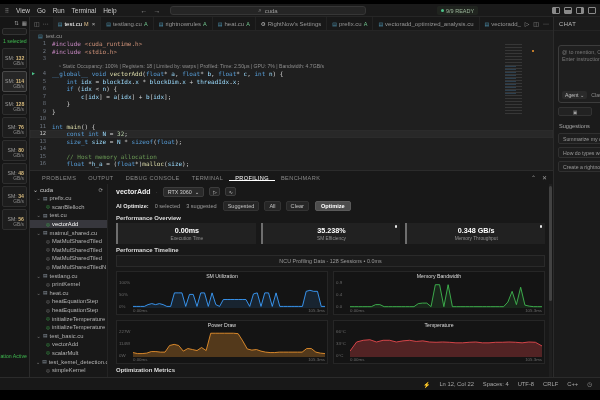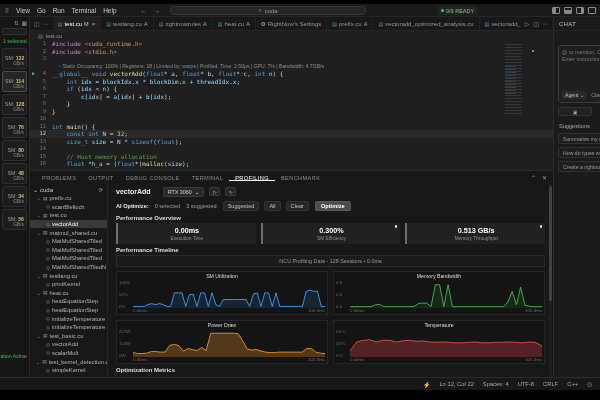--- a/index.html
+++ b/index.html
@@ -479,26 +479,26 @@
             </span>
           <span class="ai-primary">Optimize</span>
         </div>
         <div class="sec-title">Performance Overview</div>
         <div class="metrics">
             <div class="metric">
               <div class="mv">0.00ms</div>
               <div class="ml">Execution Time</div>
             </div>
             <div class="metric">
-              <div class="mv">0.300%</div>
+              <div class="mv">35.238%</div>
               <div class="ml">SM Efficiency</div>
               <span class="idot"></span>
             </div>
             <div class="metric">
-              <div class="mv">0.513 GB/s</div>
+              <div class="mv">0.348 GB/s</div>
               <div class="ml">Memory Throughput</div>
               <span class="idot"></span>
             </div>
           </div>
         <div class="sec-title">Performance Timeline</div>
         <div class="ncu-bar">NCU Profiling Data - 128 Sessions • 0.0ms</div>
         <div class="charts">
             <div class="chart">
               <div class="ctitle">SM Utilization</div>
               <span class="yt" style="top: 8px;">100%</span>

